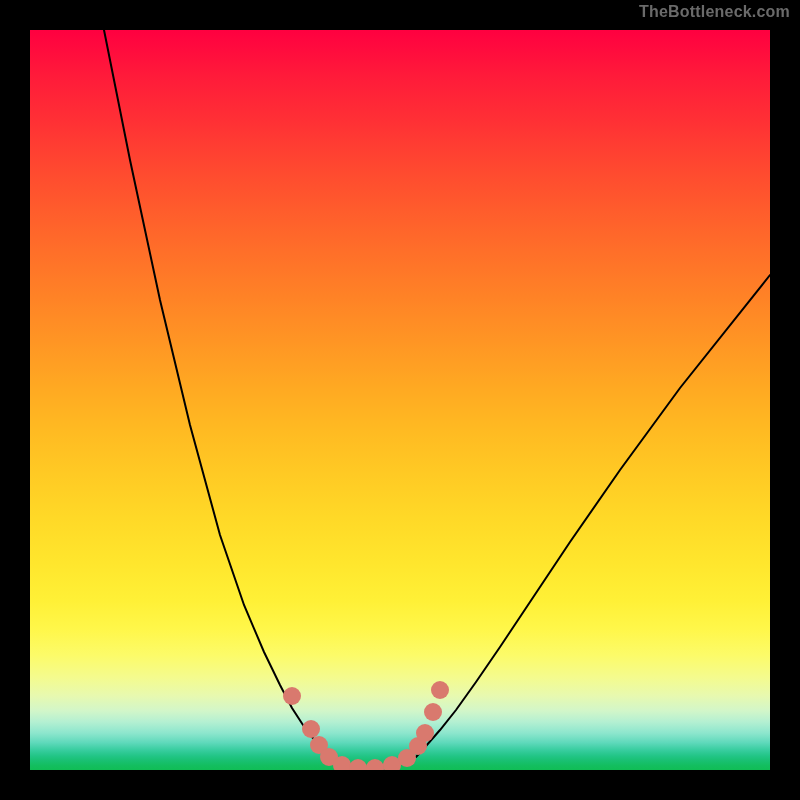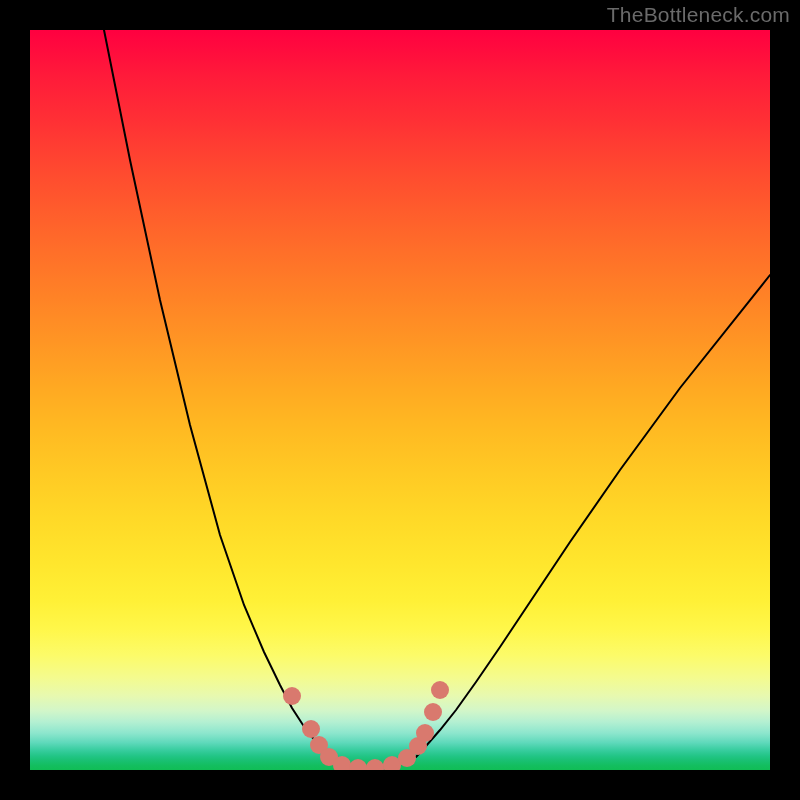--- a/index.html
+++ b/index.html
@@ -59,22 +59,22 @@
       #18c070 98.8%,
       #13be5f 99.4%,
       #10bd55 100%
     );
   }
   .watermark {
     position: absolute;
     top: 3px;
     right: 10px;
     color: #6a6a6a;
-    font-size: 21px;
-    font-weight: 400;
+    font-size: 16px;
+    font-weight: 700;
     letter-spacing: 0.2px;
     z-index: 5;
   }
   svg.curve {
     position: absolute;
     inset: 0;
     width: 740px;
     height: 740px;
   }
 </style>

